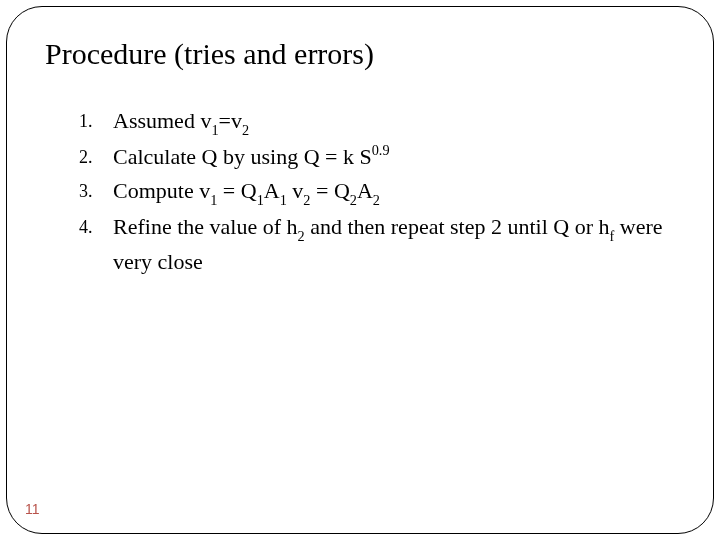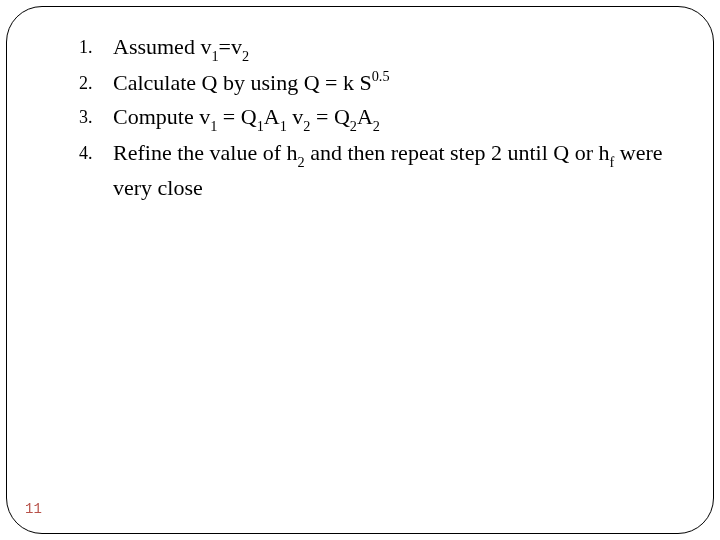--- a/index.html
+++ b/index.html
@@ -43,39 +43,40 @@
   .sup1 { font-size: 0.65em; vertical-align: super; position: relative; top: -0.05em; }
   .note {
     margin-left: 42px;
     font-size: 22px;
     margin-top: 2px;
   }
   .pagenum {
     position: absolute;
     left: 18px;
     bottom: 16px;
-    font-family: Liberation Mono, monospace;
+    font-family: Liberation Sans, sans-serif;
     font-size: 14px;
     color: #b8524a;
     text-align: center;
   }
 </style>
 </head>
 <body>
 
 <div class="slide">
+  <h1 class="title">Procedure (tries and errors)</h1>
 
   <ol class="list">
     <li>
       <span class="marker">1.</span>
       <span class="content">Assumed v<sub class="sub1">1</sub>=v<sub class="sub1">2</sub></span>
     </li>
     <li>
       <span class="marker">2.</span>
-      <span class="content">Calculate Q by using Q = k S<sup class="sup1">0.5</sup></span>
+      <span class="content">Calculate Q by using Q = k S<sup class="sup1">0.9</sup></span>
     </li>
     <li>
       <span class="marker">3.</span>
       <span class="content">Compute v<sub class="sub1">1</sub> = Q<sub class="sub1">1</sub>A<sub class="sub1">1</sub> v<sub class="sub1">2</sub> = Q<sub class="sub1">2</sub>A<sub class="sub1">2</sub></span>
     </li>
     <li>
       <span class="marker">4.</span>
       <span class="content">Refine the value of h<sub class="sub1">2</sub> and then repeat step 2 until Q or h<sub class="sub1">f</sub> were very close</span>
     </li>
   </ol>

